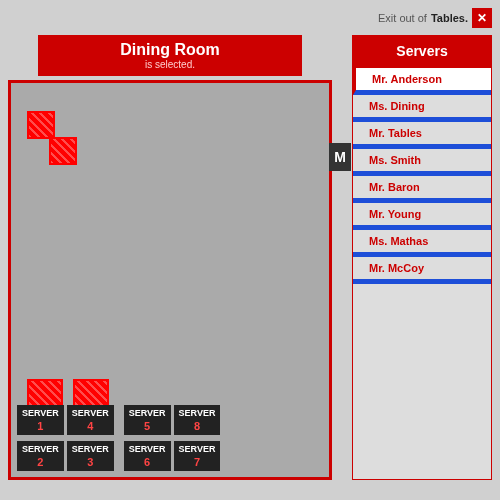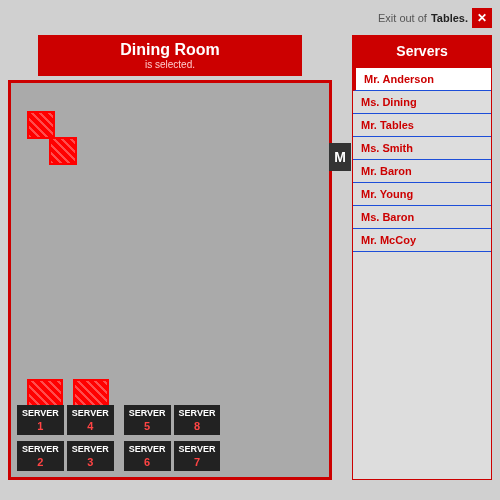--- a/index.html
+++ b/index.html
@@ -130,26 +130,26 @@
       font-weight: bold;
     }
 
     .servers-list {
       background: #dddddd;
       flex: 1;
       border: 1px solid #cc0000;
     }
 
     .server-list-item {
-      padding: 5px 8px;
+      padding: 5px 16px;
       font-size: 11px;
       font-weight: bold;
       color: #cc0000;
       cursor: pointer;
-      border-bottom: 1px solid #1d4ed8;
+      border-bottom: 5px solid #1d4ed8;
     }
     .server-list-item.selected {
       background: white;
       border-left: 3px solid #cc0000;
     }
     .tbl {
       position: absolute;
       background: red;
     }
     .tbl::before {
@@ -236,18 +236,18 @@
 
   <div class="right-panel">
     <div class="servers-header">Servers</div>
     <div class="servers-list" id="servers-list">
         <div class="server-list-item selected">Mr. Anderson</div>
         <div class="server-list-item">Ms. Dining</div>
         <div class="server-list-item">Mr. Tables</div>
         <div class="server-list-item">Ms. Smith</div>
         <div class="server-list-item">Mr. Baron</div>
         <div class="server-list-item">Mr. Young</div>
-        <div class="server-list-item">Ms. Baron</div>
+        <div class="server-list-item">Ms. Mathas</div>
         <div class="server-list-item">Mr. McCoy</div>
       </div>
   </div>
 
 </div>
 
 </body></html>

